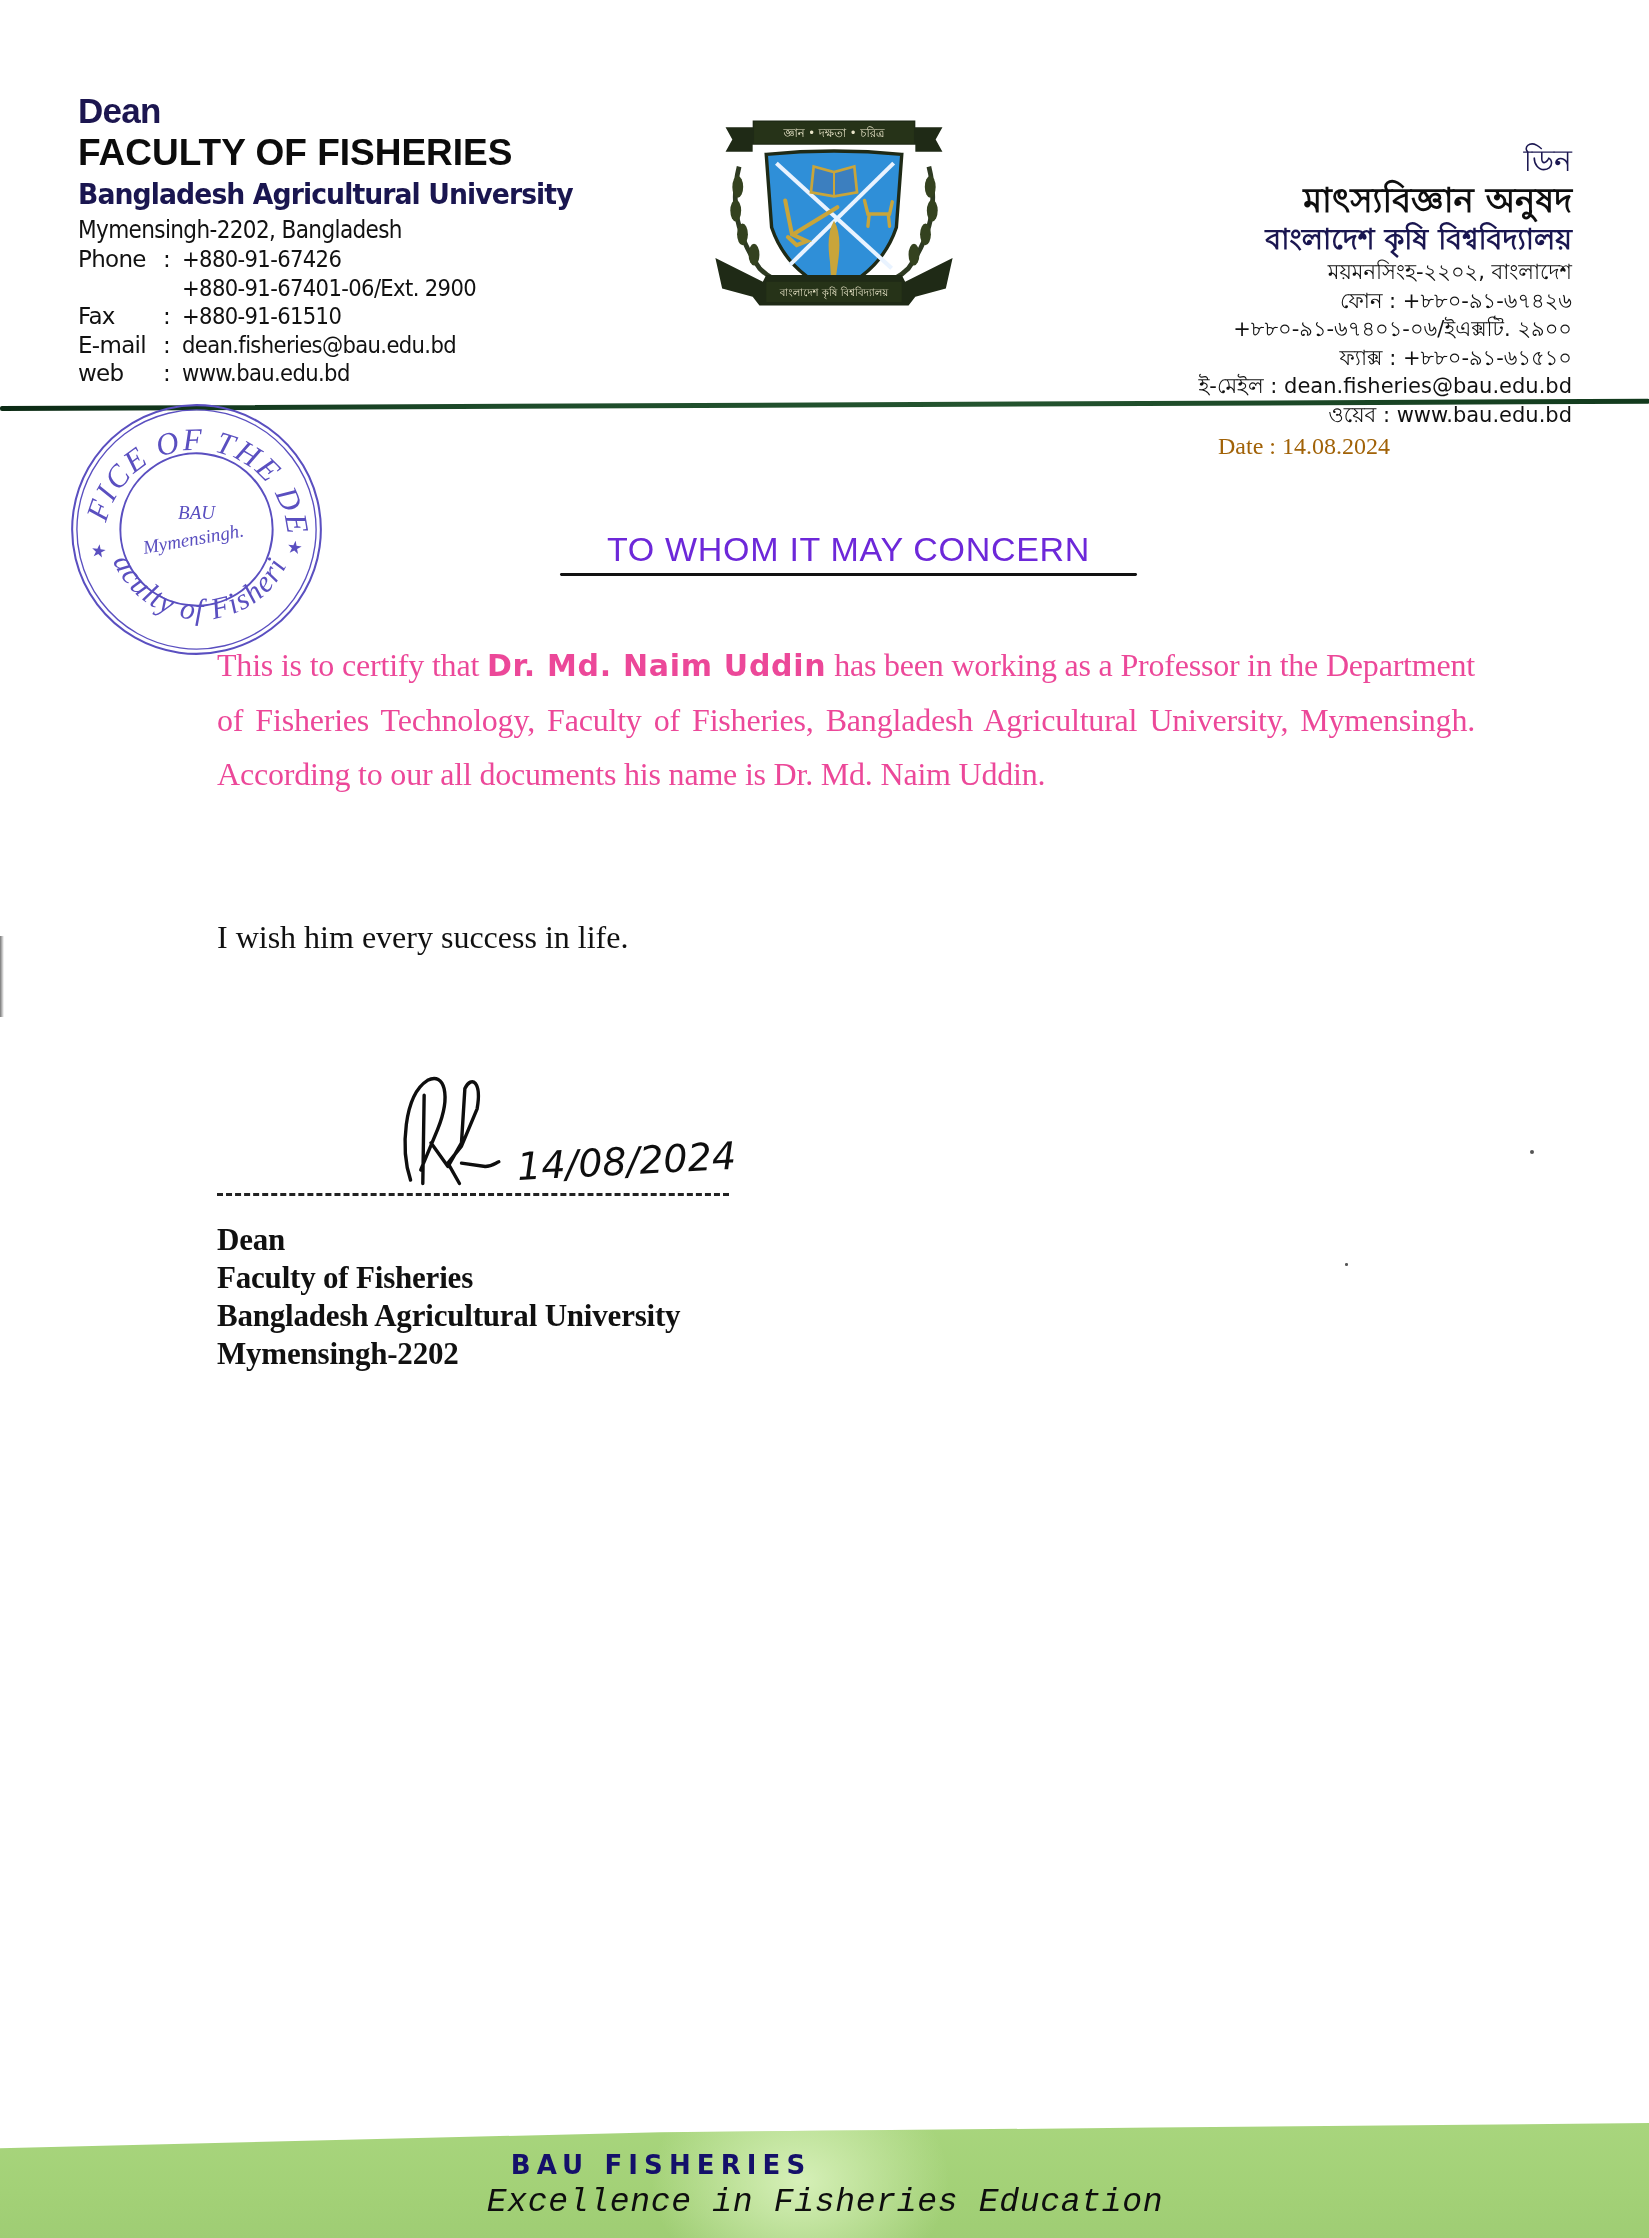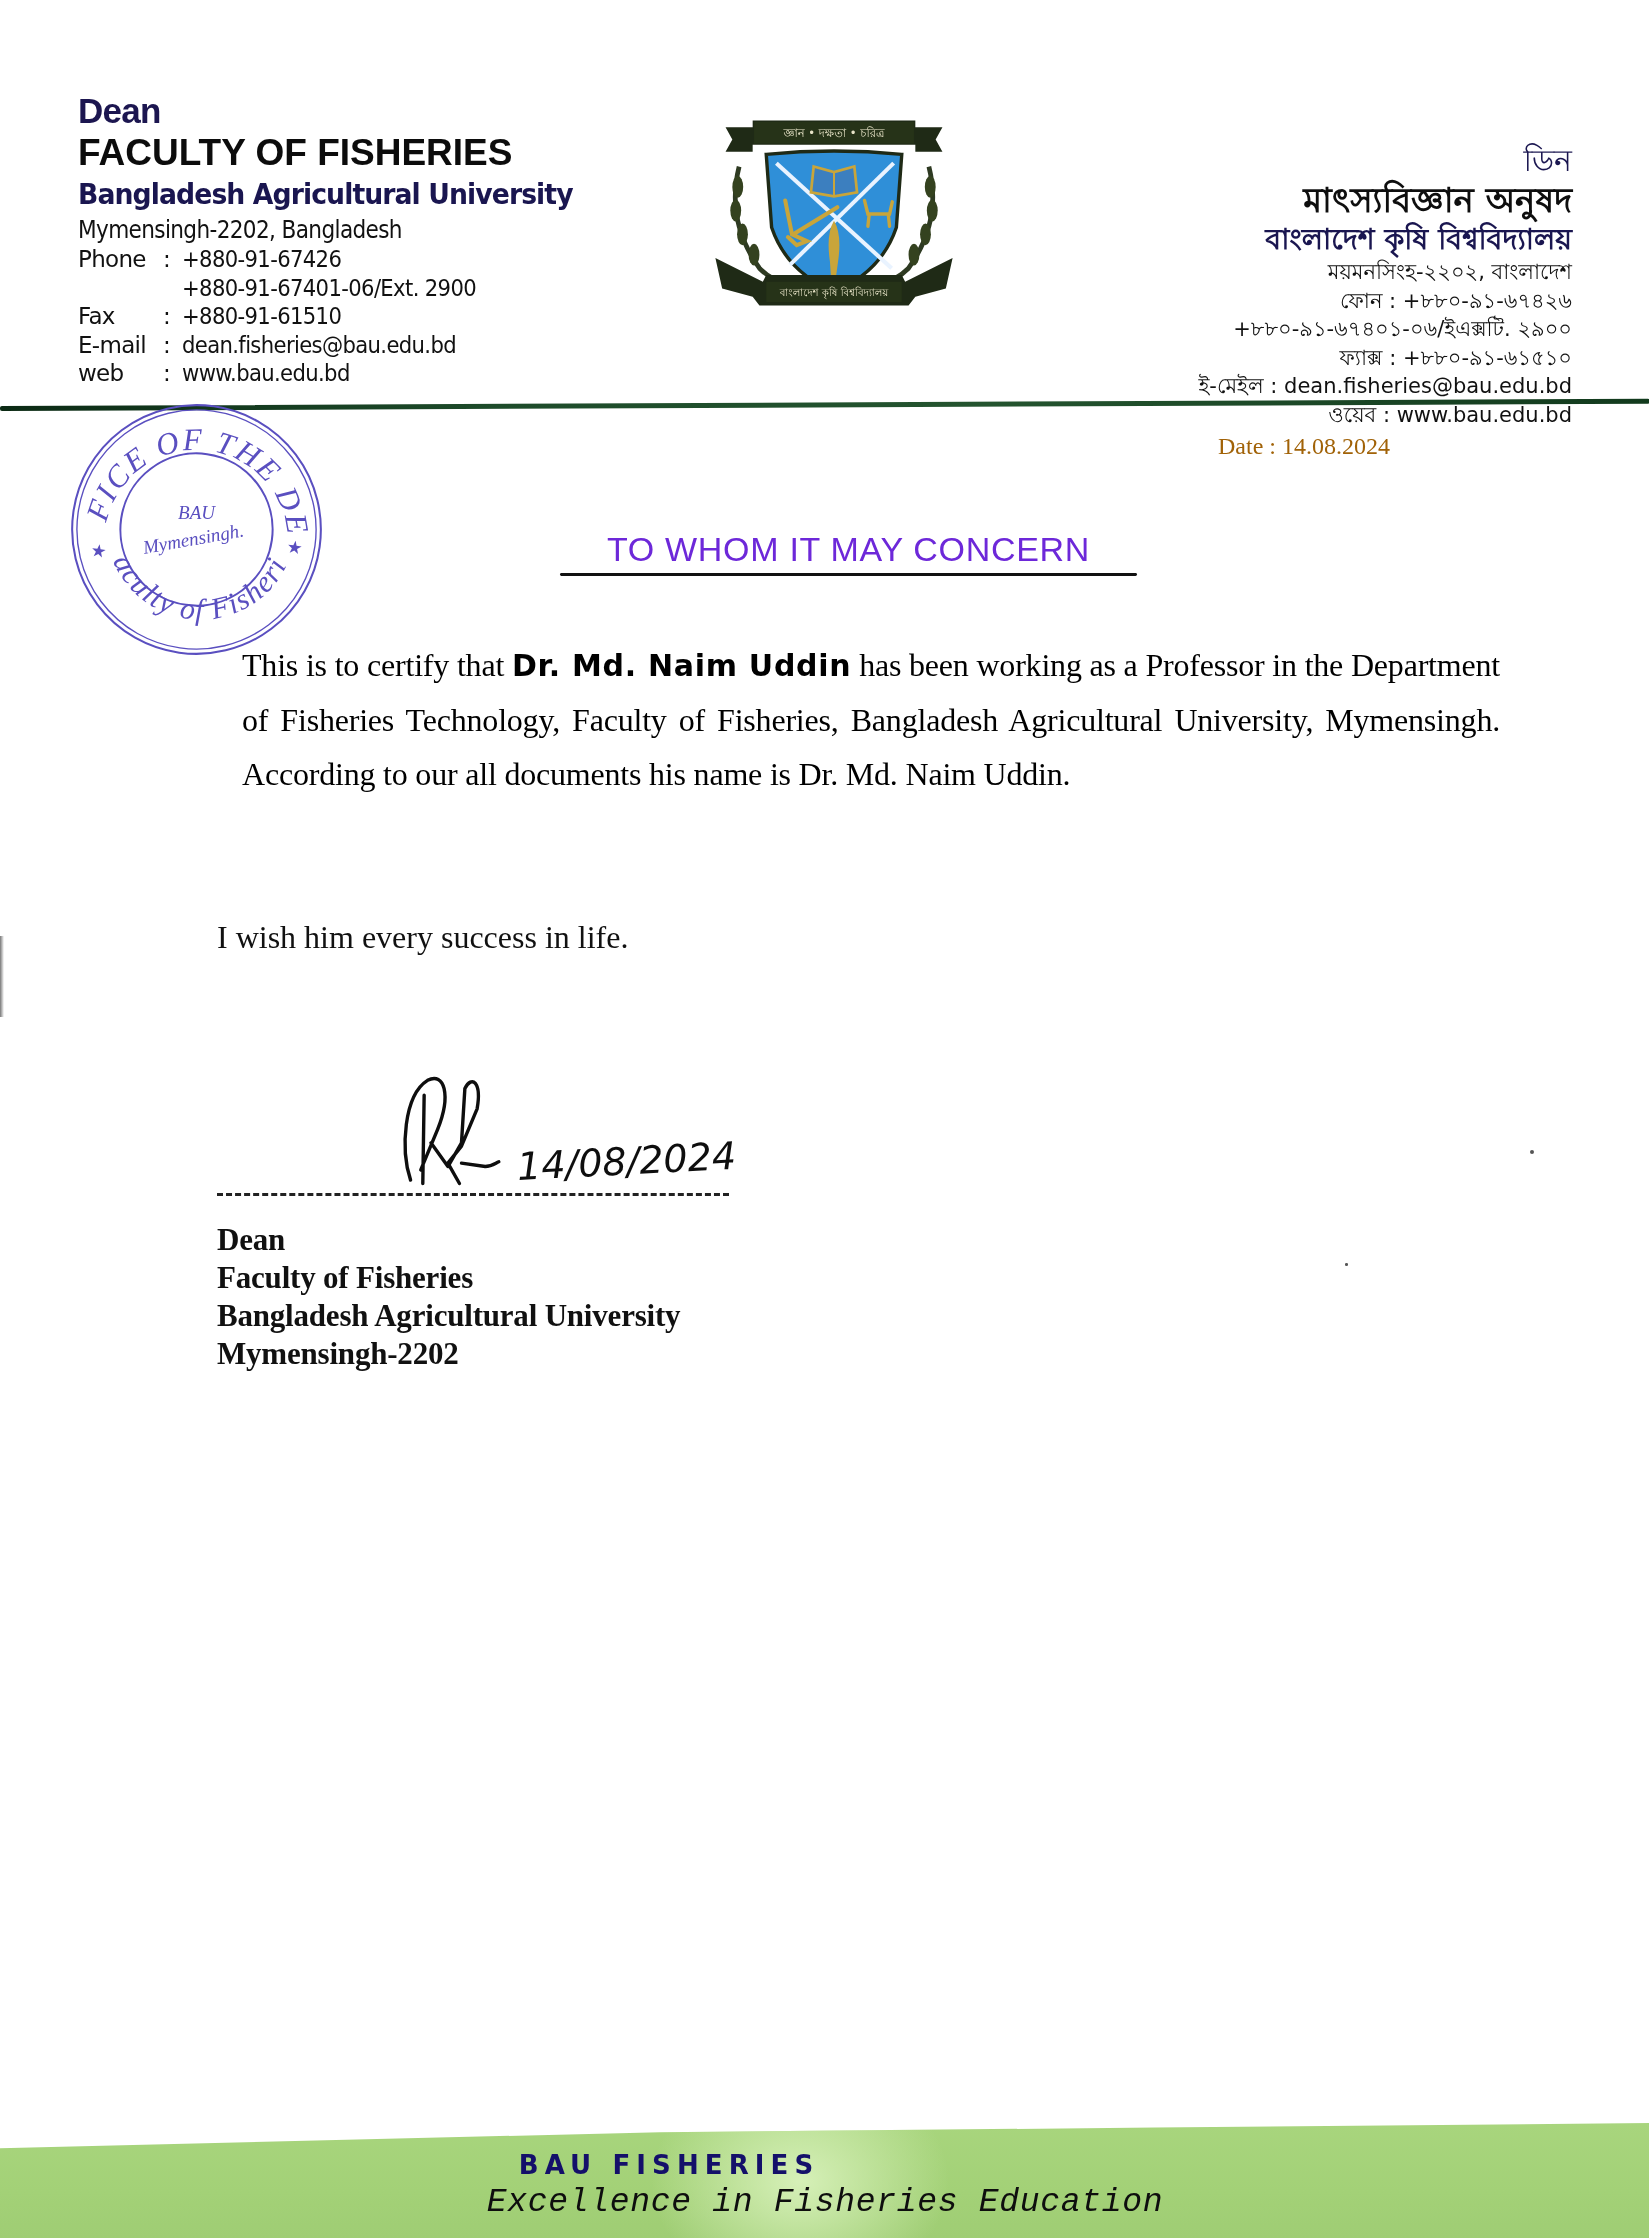--- a/index.html
+++ b/index.html
@@ -39,38 +39,38 @@
   #date { left: 1218px; top: 433px; font-size: 24px; color: #a16207; white-space: nowrap; }
 
   
   #stamp { left: 64px; top: 397px; width: 265px; height: 265px; }
 
   
   #heading { left: 560px; top: 530px; width: 577px; text-align: center; font-family: Liberation Sans, sans-serif; font-size: 34px; color: #6d28d9; letter-spacing: 0.7px; white-space: nowrap; }
   #heading-underline { left: 560px; top: 573px; width: 577px; height: 3.4px; background: #111; border-radius: 1.4px; }
 
   
-  #body { left: 217px; top: 638px; width: 1258px; font-size: 32px; line-height: 54px; color: #000000; text-align: justify; letter-spacing: -0.2px; margin-left: 25px; }
+  #body { left: 217px; top: 638px; width: 1258px; font-size: 32px; line-height: 54px; color: #ec4899; text-align: justify; letter-spacing: -0.2px; }
   #body .name { font-family: "DejaVu Sans", sans-serif; font-weight: bold; font-size: 30px; letter-spacing: 0.7px; }
   #wish { left: 217px; top: 919px; font-size: 32px; color: #111; white-space: nowrap; }
 
   
   #signature { left: 397px; top: 1068px; width: 353px; height: 136px; }
   #sig-dashes { left: 217px; top: 1193px; width: 512px; height: 0; border-top: 3.4px dashed #222; }
 
   
   #signatory { left: 217px; top: 1221px; font-weight: bold; font-size: 31px; line-height: 38px; color: #111; white-space: nowrap; letter-spacing: -0.2px; }
 
   
   #footer { left: 0; top: 2123px; width: 1650px; height: 115px;
     background: radial-gradient(ellipse 149px 115px at 800px 58px, #d6f0b8 0%, rgba(214,240,184,0) 100%),
                 linear-gradient(180deg, #a8d57d 0%, #a3d177 60%, #9fcd74 100%);
     clip-path: polygon(0 22%, 40% 8%, 70% 4%, 100% 0, 100% 100%, 0 100%);
   }
-  #footer-title { left: 8px; top: 2150px; width: 1322px; text-align: center; font-family: "DejaVu Sans", sans-serif; font-weight: bold; font-size: 26px; color: #14106a; letter-spacing: 6.1px; }
+  #footer-title { left: 0; top: 2150px; width: 1322px; text-align: center; font-family: "DejaVu Sans", sans-serif; font-weight: bold; font-size: 26px; color: #14106a; letter-spacing: 6.1px; }
   #footer-tagline { left: 0; top: 2184px; width: 1650px; text-align: center; font-family: Liberation Mono, monospace; font-style: italic; font-size: 33px; color: #0e0e0e; letter-spacing: 0.7px; }
 
   
   #edge-shadow { left: 0; top: 936px; width: 4.1px; height: 81px; background: linear-gradient(90deg, #777, rgba(255,255,255,0)); }
   .speck { position: absolute; width: 4.1px; height: 4.1px; border-radius: 50%; background: #555; }
 </style>
 </head>
 <body>
 
 <div id="hdr-left" class="abs">

